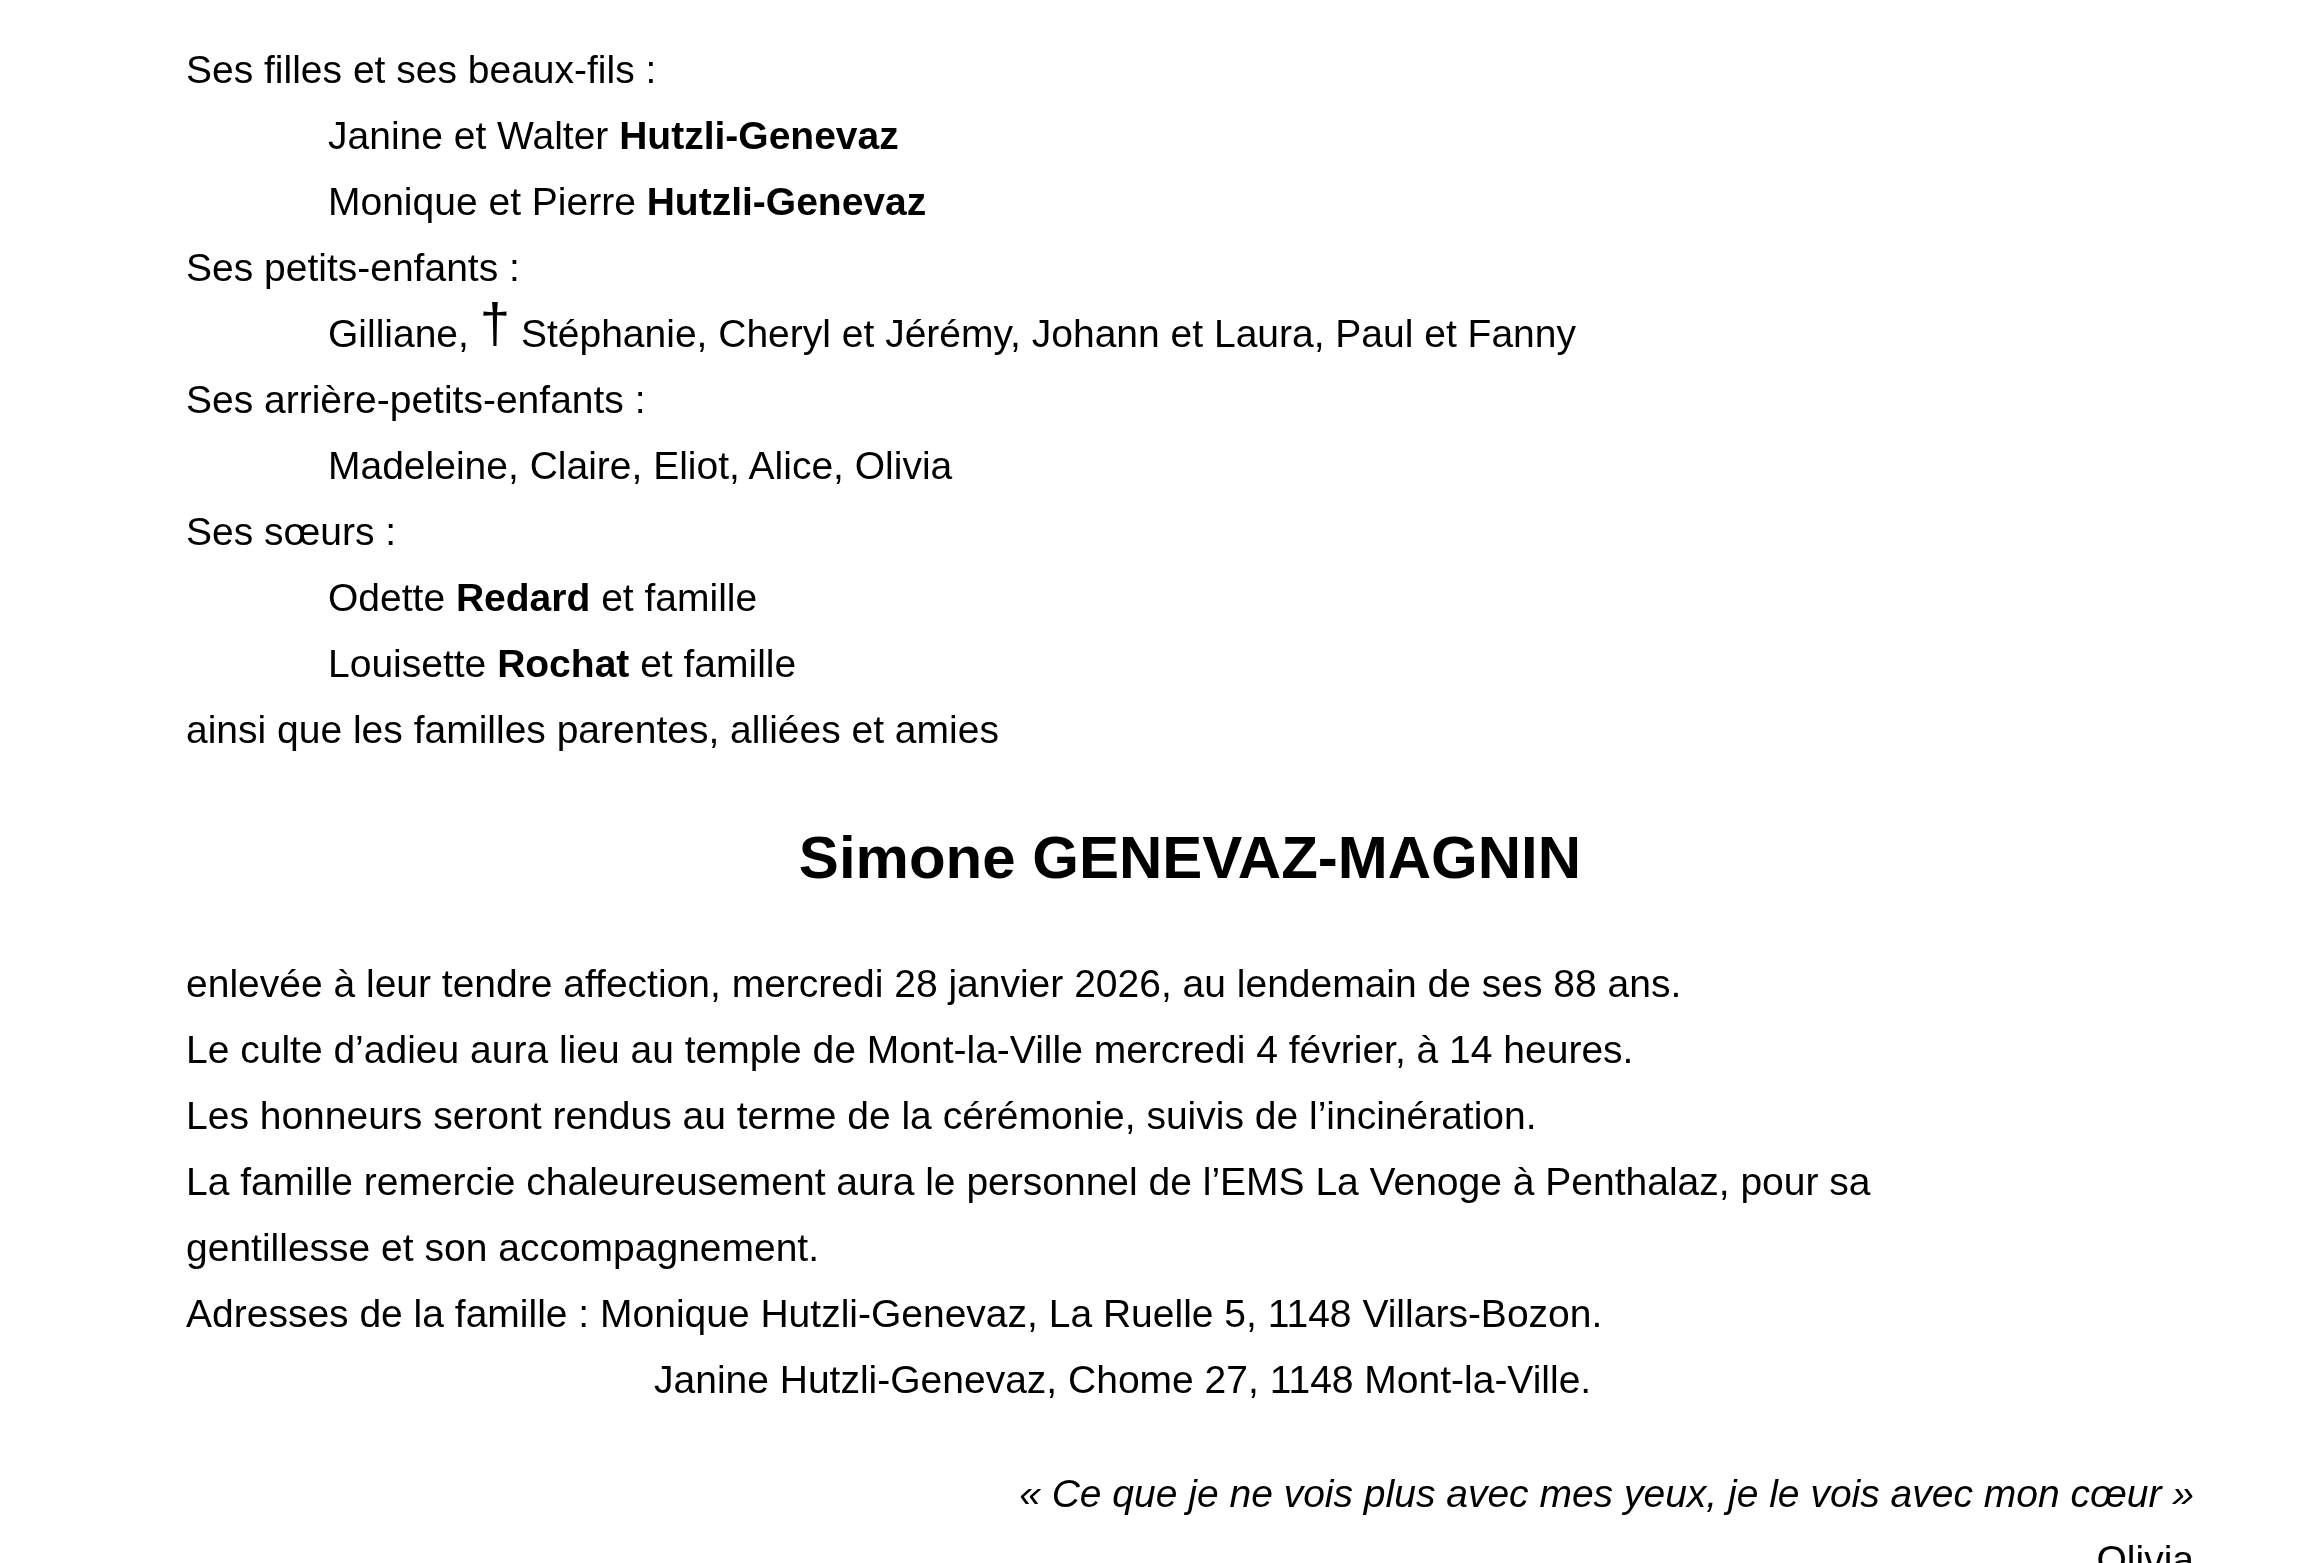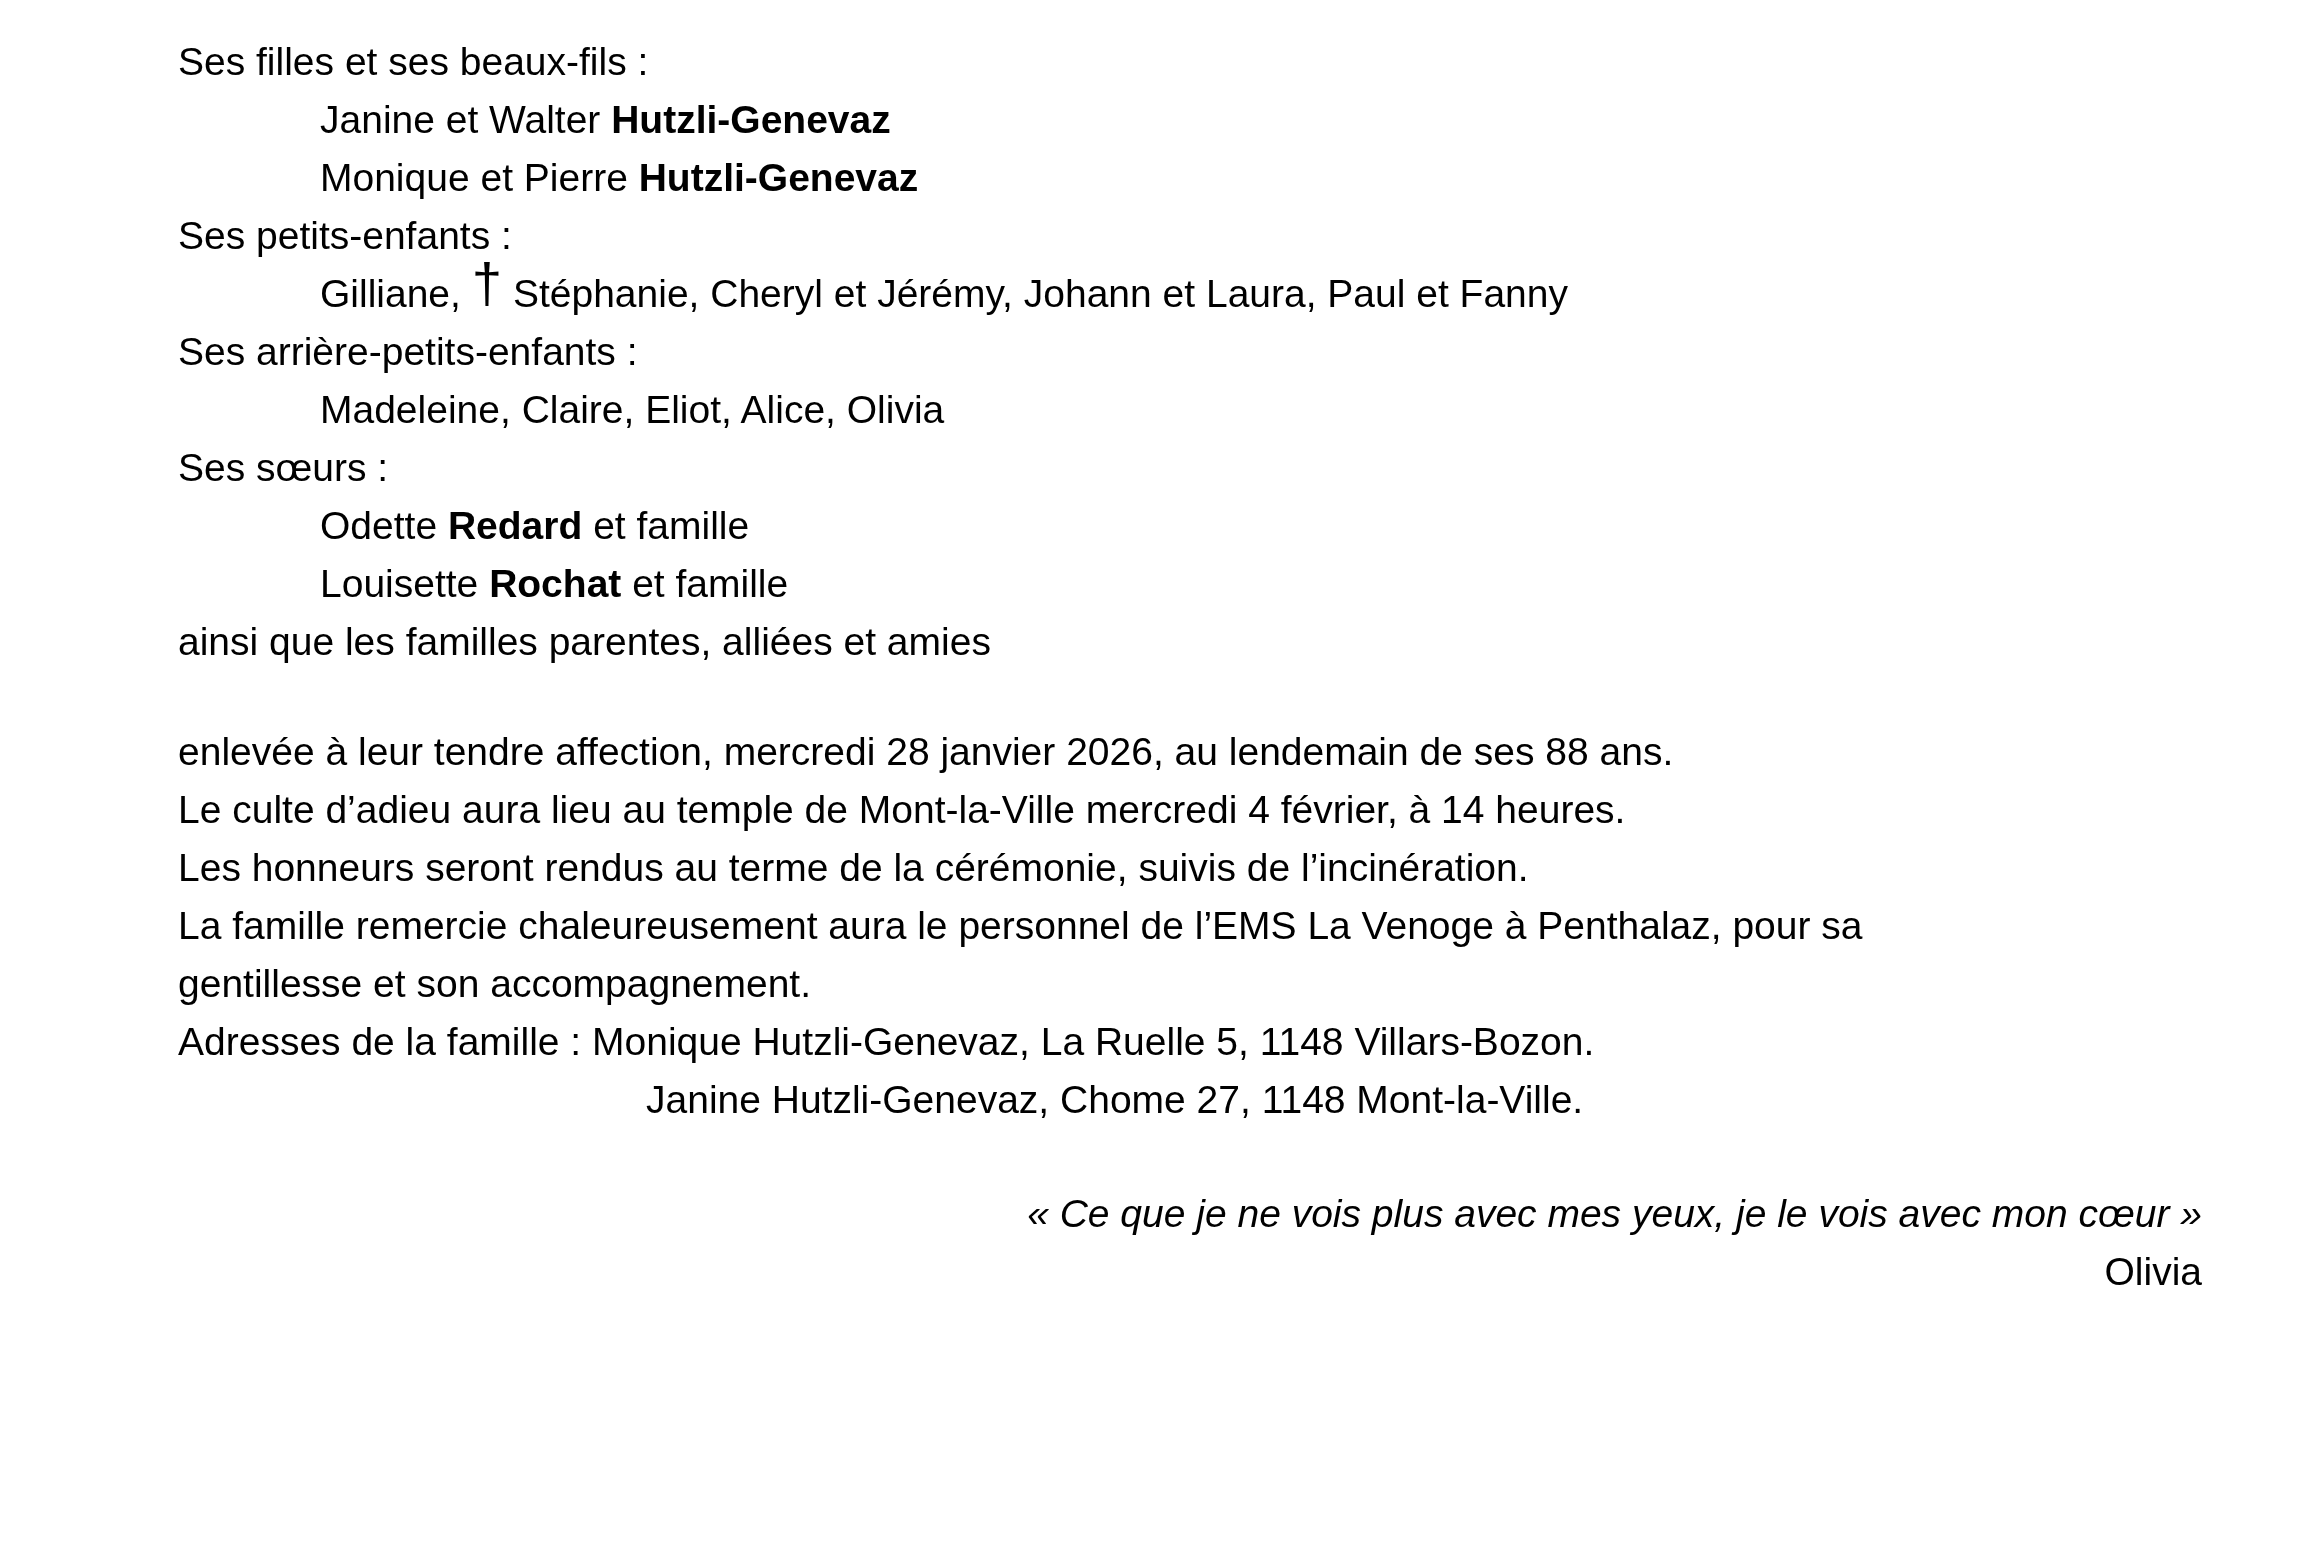--- a/index.html
+++ b/index.html
@@ -14,21 +14,21 @@
     box-sizing: border-box;
     background: #ffffff;
     color: #000000;
     font-family: "Liberation Sans", sans-serif;
     font-size: 39px;
     line-height: 58px;
     padding: 33px 122px 0 178px;
     overflow: hidden;
   }
   .line {
-    margin: 0;
+    margin: 8px;
     padding: 0;
   }
   .indent {
     padding-left: 142px;
   }
   .b {
     font-weight: bold;
   }
   .cross {
     font-size: 1.4em;
@@ -69,20 +69,21 @@
     <p class="line"><span>Ses petits-enfants :</span></p>
     <p class="line indent"><span>Gilliane, </span><span class="cross">†</span><span> Stéphanie, Cheryl et Jérémy, Johann et Laura, Paul et Fanny</span></p>
     <p class="line"><span>Ses arrière-petits-enfants :</span></p>
     <p class="line indent"><span>Madeleine, Claire, Eliot, Alice, Olivia</span></p>
     <p class="line"><span>Ses sœurs :</span></p>
     <p class="line indent"><span>Odette </span><span class="b">Redard</span><span> et famille</span></p>
     <p class="line indent"><span>Louisette </span><span class="b">Rochat</span><span> et famille</span></p>
     <p class="line"><span>ainsi que les familles parentes, alliées et amies</span></p>
   </div>
 
+  <p class="title">Simone GENEVAZ-MAGNIN</p>
 
   <div class="details">
     <p class="line">enlevée à leur tendre affection, mercredi 28 janvier 2026, au lendemain de ses 88 ans.</p>
     <p class="line">Le culte d’adieu aura lieu au temple de Mont-la-Ville mercredi 4 février, à 14 heures.</p>
     <p class="line">Les honneurs seront rendus au terme de la cérémonie, suivis de l’incinération.</p>
     <p class="line">La famille remercie chaleureusement aura le personnel de l’EMS La Venoge à Penthalaz, pour sa</p>
     <p class="line">gentillesse et son accompagnement.</p>
     <p class="line">Adresses de la famille : Monique Hutzli-Genevaz, La Ruelle 5, 1148 Villars-Bozon.</p>
     <p class="line indent-address">Janine Hutzli-Genevaz, Chome 27, 1148 Mont-la-Ville.</p>
   </div>

